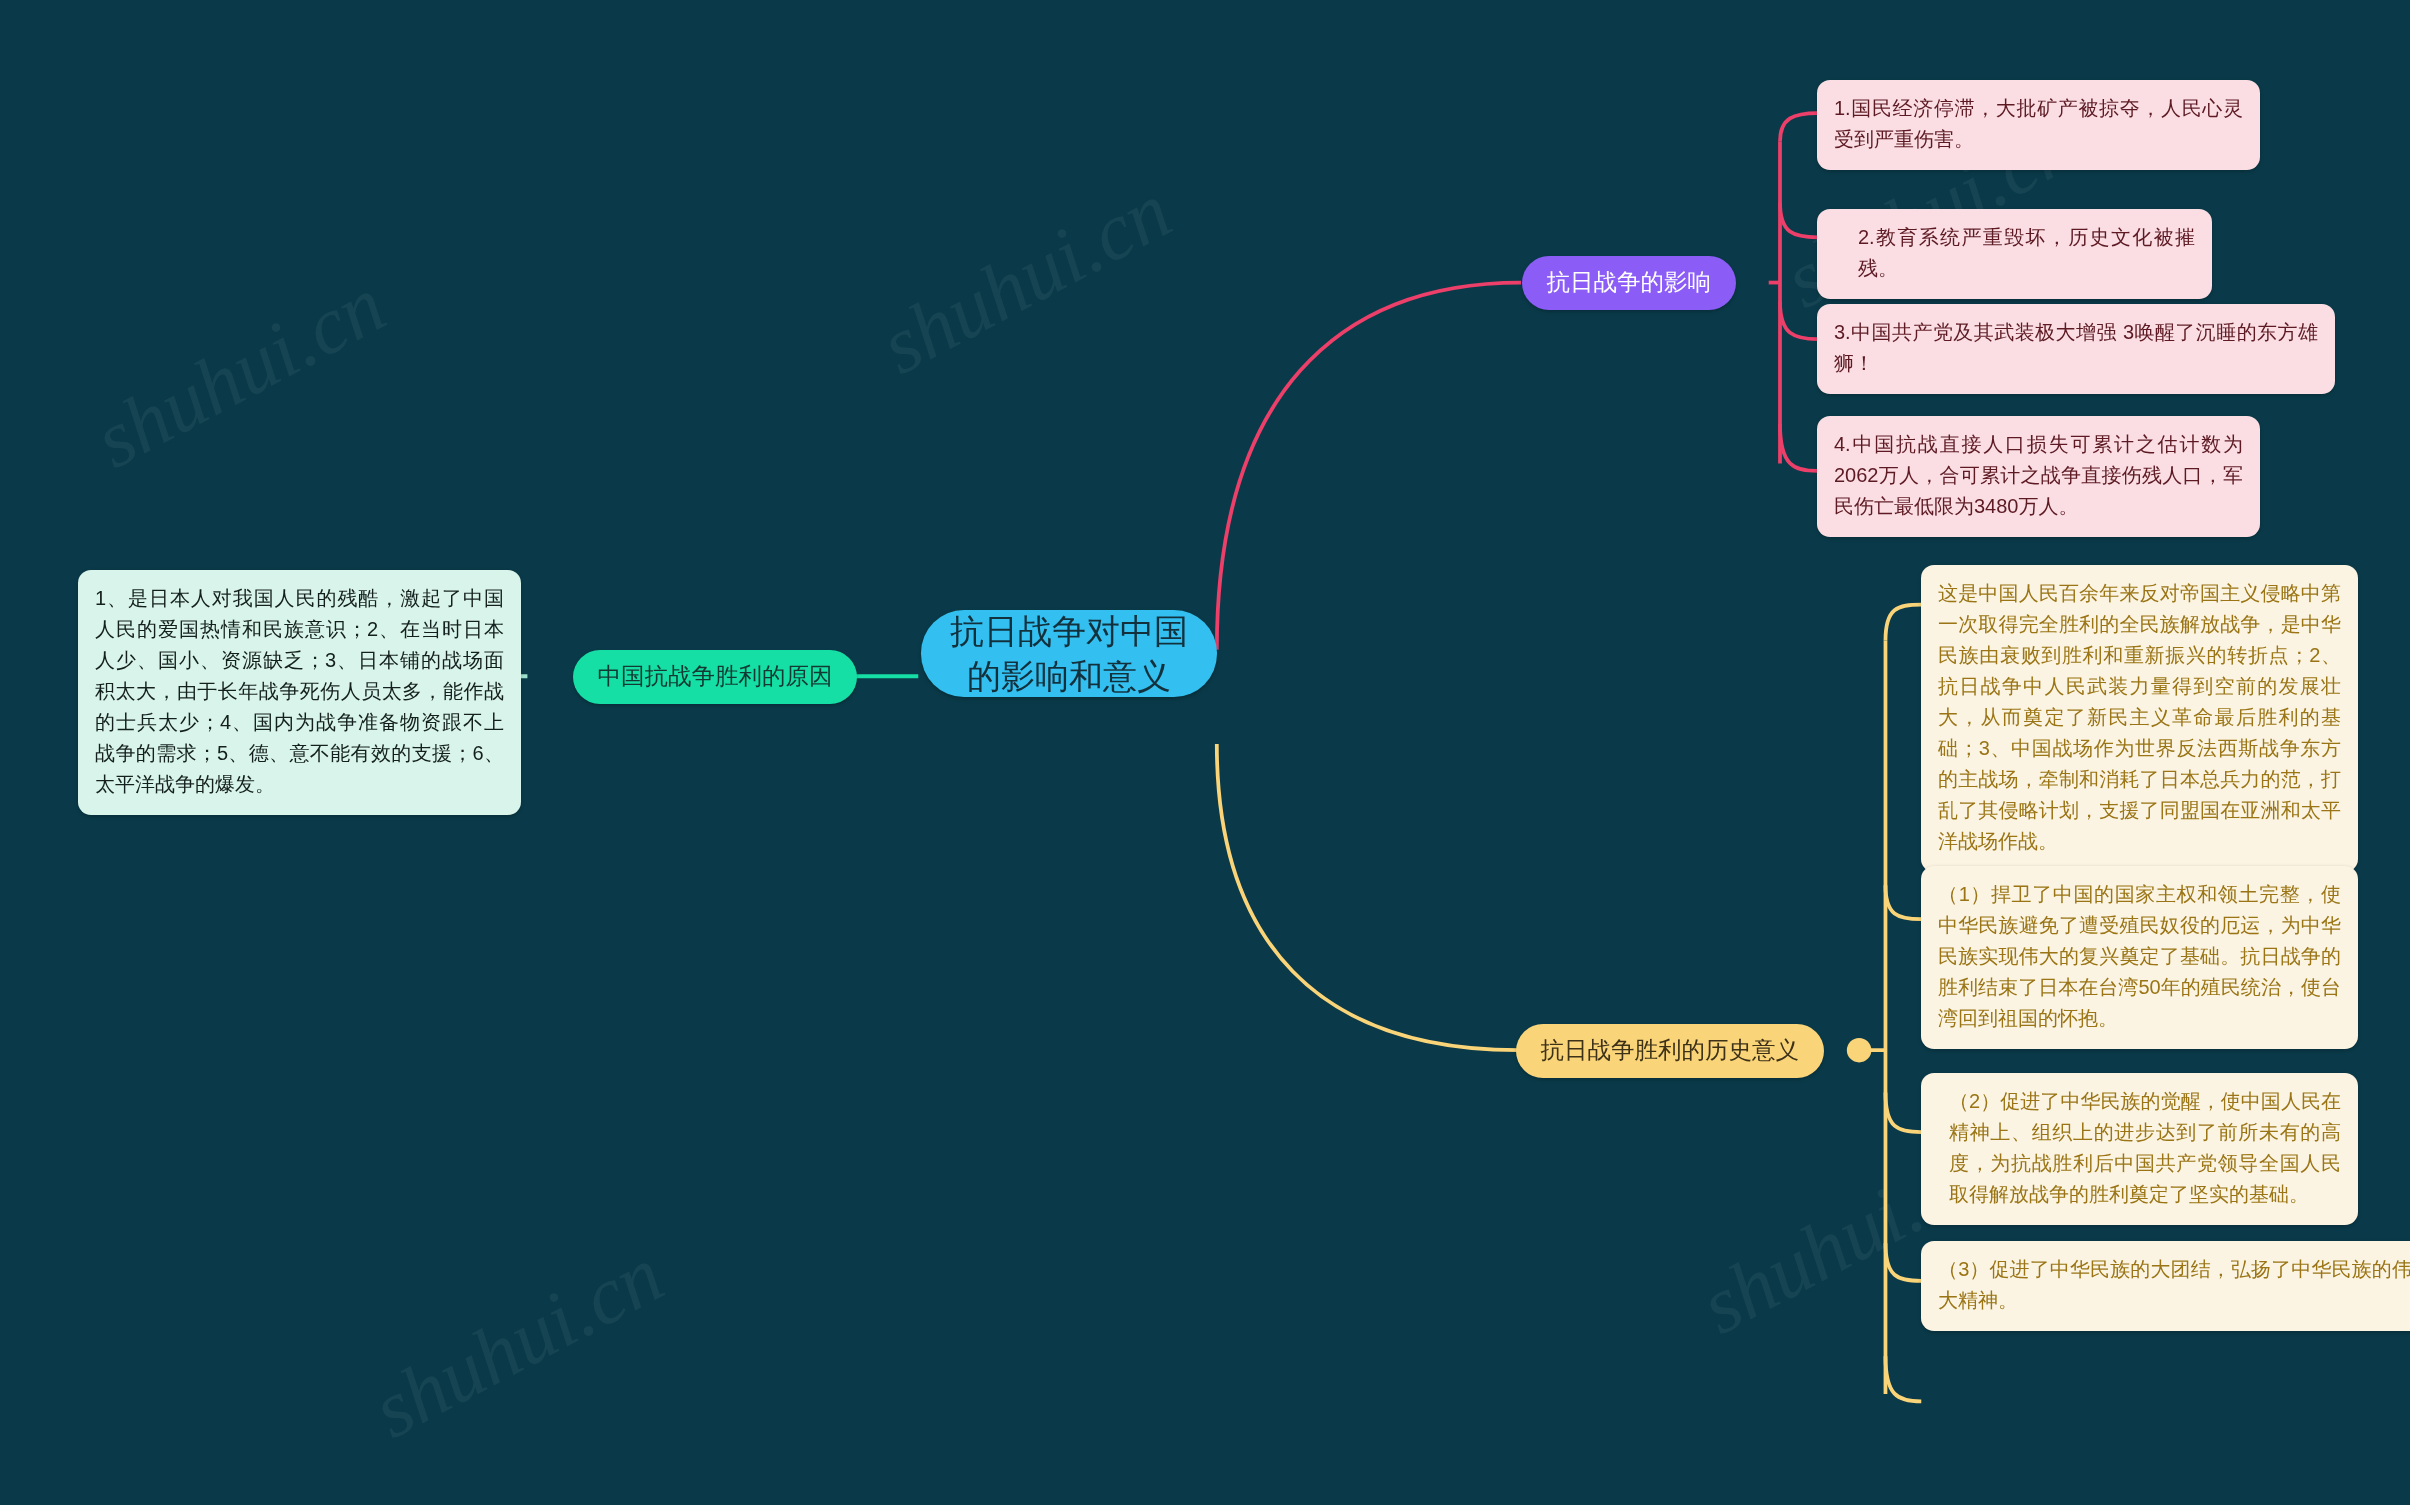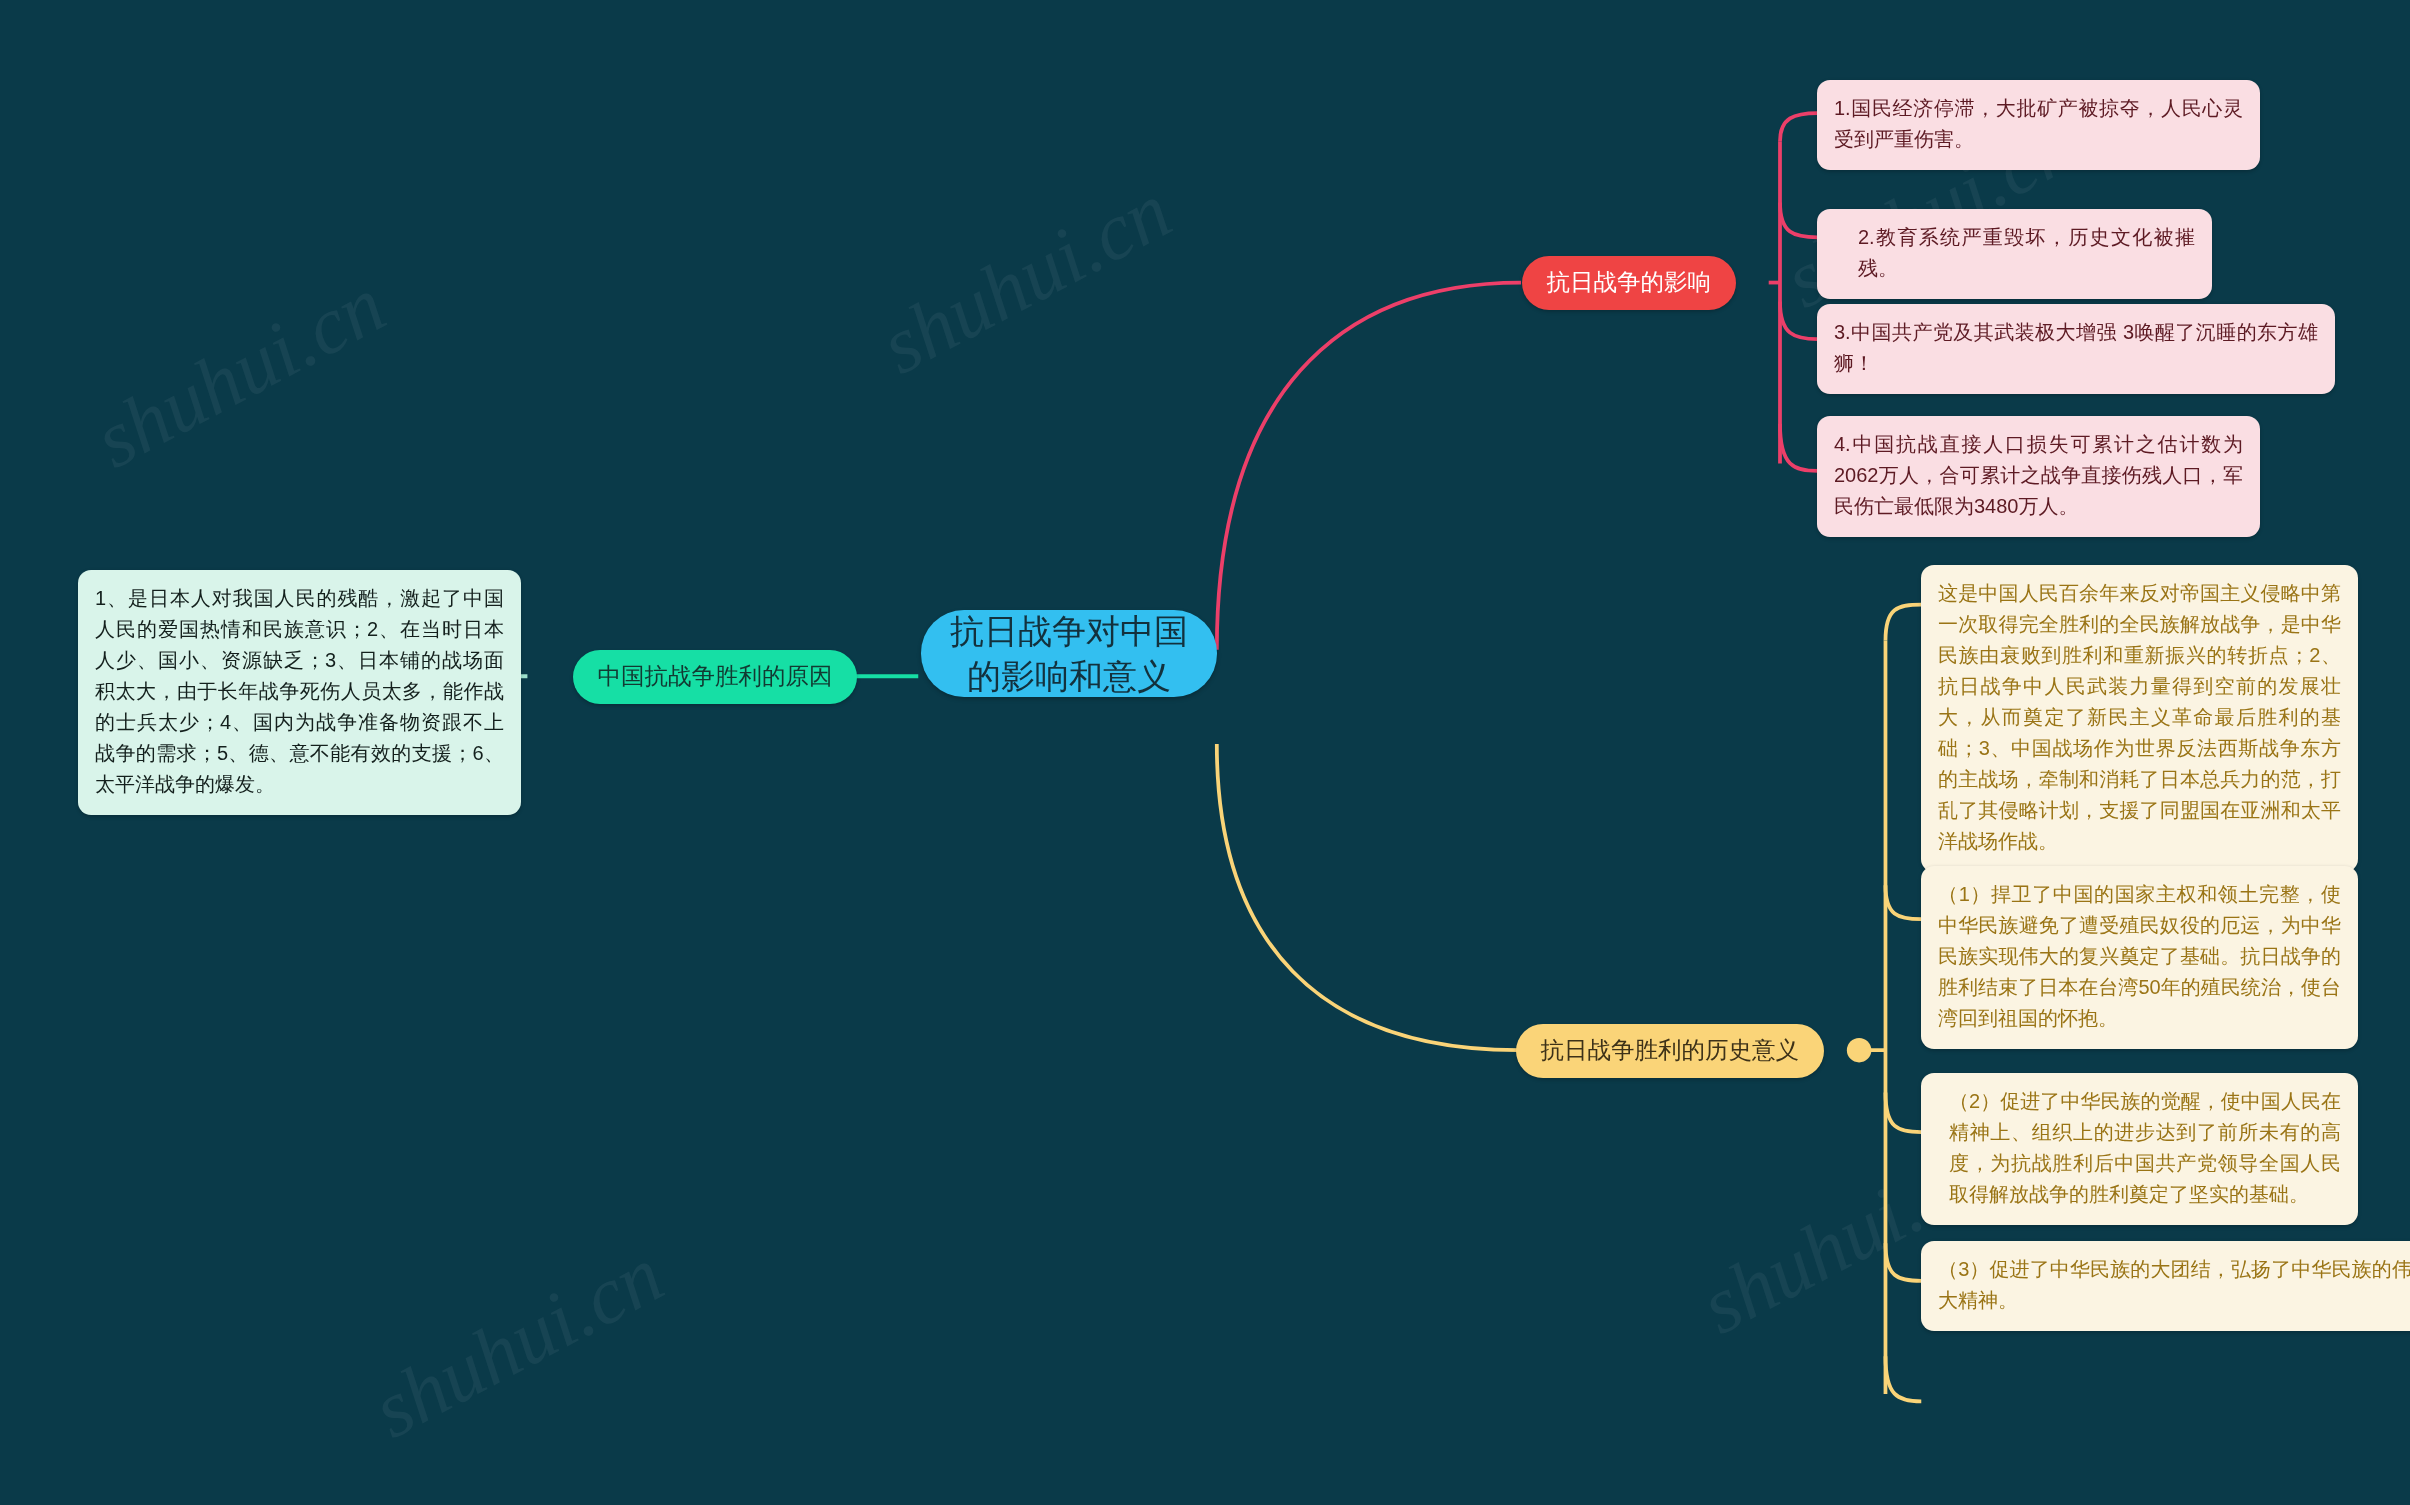--- a/index.html
+++ b/index.html
@@ -64,21 +64,21 @@
 
   .branch {
     color: #ffffff;
     font-size: 23.5px;
     font-weight: 500;
     padding: 11.3px 24.5px;
     border-radius: 941px;
     box-shadow: 0 1.9px 3.8px rgba(0,0,0,0.22);
     white-space: nowrap;
   }
-  .branch-pink   { background: #ef4444; }
+  .branch-pink   { background: #8b5cf6; }
   .branch-yellow { background: #fad478; color: #3d3118; }
   .branch-green  { background: #16dfa5; color: #123a32; }
 
   .leaf {
     border-radius: 13px;
     font-size: 20px;
     line-height: 1.55;
     padding: 13px 17px 15px 17px;
     box-shadow: 0 1.9px 3.8px rgba(0,0,0,0.20);
     box-sizing: border-box;

